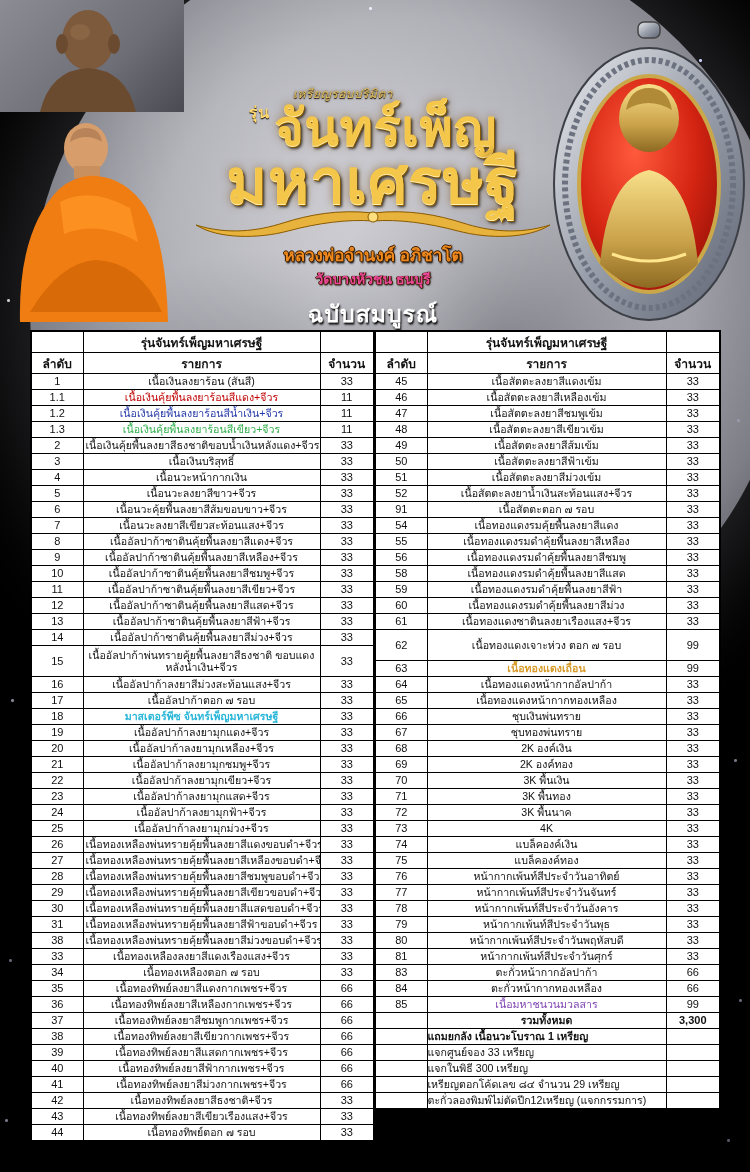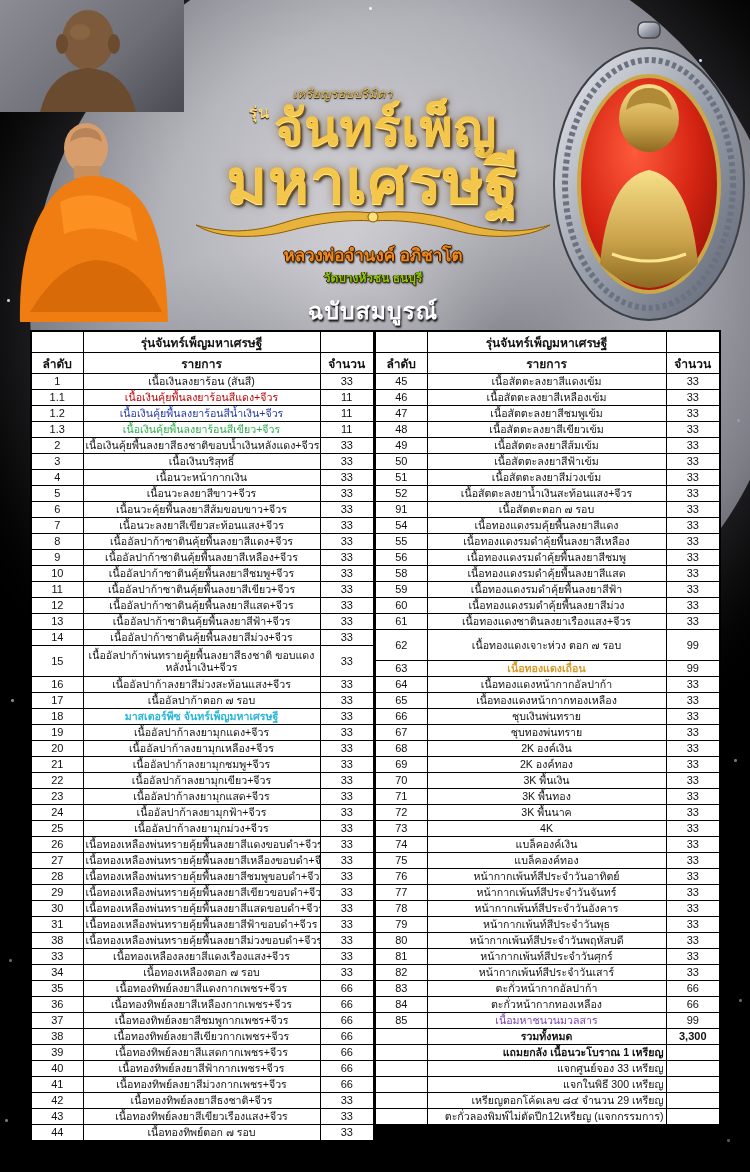--- a/index.html
+++ b/index.html
@@ -48,41 +48,41 @@
   .series-prefix{
     display:inline-block;vertical-align:top;font-size:16px;color:#ffd96e;
     text-shadow:0 1px 1px #000;margin-right:4px;margin-top:2px;font-weight:bold;
   }
   .flourish{margin-top:-6px;}
   .monk-name{
     font-size:17px;font-weight:bold;color:#f08a1e;margin-top:-4px;
     text-shadow:-1px 0 #3a1c00,1px 0 #3a1c00,0 -1px #3a1c00,0 1px #3a1c00,1px 2px 2px #000;
   }
   .temple-line{
-    font-size:12px;font-weight:bold;color:#84cc16;
+    font-size:14px;font-weight:bold;color:#ec4899;
     text-shadow:-1px 0 #3a1c00,1px 0 #3a1c00,0 1px #3a1c00,1px 1px 2px #000;
   }
   .edition-label{
     font-size:23px;font-weight:bold;color:#fff;margin-top:6px;letter-spacing:1px;
     text-shadow:1px 2px 2px #000;
   }
   
   .tbl-wrap{position:absolute;top:330px;z-index:4;}
   .tbl-left{left:30px;width:345px;}
   .tbl-right{left:374px;width:347px;}
   table{border-collapse:collapse;width:100%;background:#fff;table-layout:fixed;border:2px solid #000;}
   th,td{border:1px solid #000;padding:0 2px;text-align:center;color:#111;overflow:hidden;}
   th{font-size:12px;height:20px;font-weight:bold;white-space:nowrap;}
   td{font-size:11px;height:15px;line-height:1.18;white-space:nowrap;}
   td.item{font-size:10.6px;}
   col.c-no{width:52px;} col.c-qty{width:54px;}
   tr.tall td{height:30px;}
   tr.tall td.item{white-space:normal;line-height:1.15;}
   tr.row-bold td{font-weight:bold;}
-  td.left-align{text-align:right;padding-left:12px;}
+  td.left-align{text-align:left;padding-left:0;}
 </style>
 </head>
 <body>
 
 <div class="moon"></div>
 <div class="stars"></div>
 
 <div class="statue-photo">
   <svg width="184" height="112" viewBox="0 0 184 112">
     <ellipse cx="88" cy="40" rx="26" ry="30" fill="#7d5a3c"></ellipse>
@@ -602,25 +602,20 @@
           <td class="no">80</td>
           <td class="item">หน้ากากเพ้นท์สีประจำวันพฤหัสบดี</td>
           <td class="qty">33</td>
         </tr>
         <tr>
           <td class="no">81</td>
           <td class="item">หน้ากากเพ้นท์สีประจำวันศุกร์</td>
           <td class="qty">33</td>
         </tr>
         <tr>
-          <td class="no">82</td>
-          <td class="item">หน้ากากเพ้นท์สีประจำวันเสาร์</td>
-          <td class="qty">33</td>
-        </tr>
-        <tr>
           <td class="no">83</td>
           <td class="item">ตะกั่วหน้ากากอัลปาก้า</td>
           <td class="qty">66</td>
         </tr>
         <tr>
           <td class="no">84</td>
           <td class="item">ตะกั่วหน้ากากทองเหลือง</td>
           <td class="qty">66</td>
         </tr>
         <tr>

